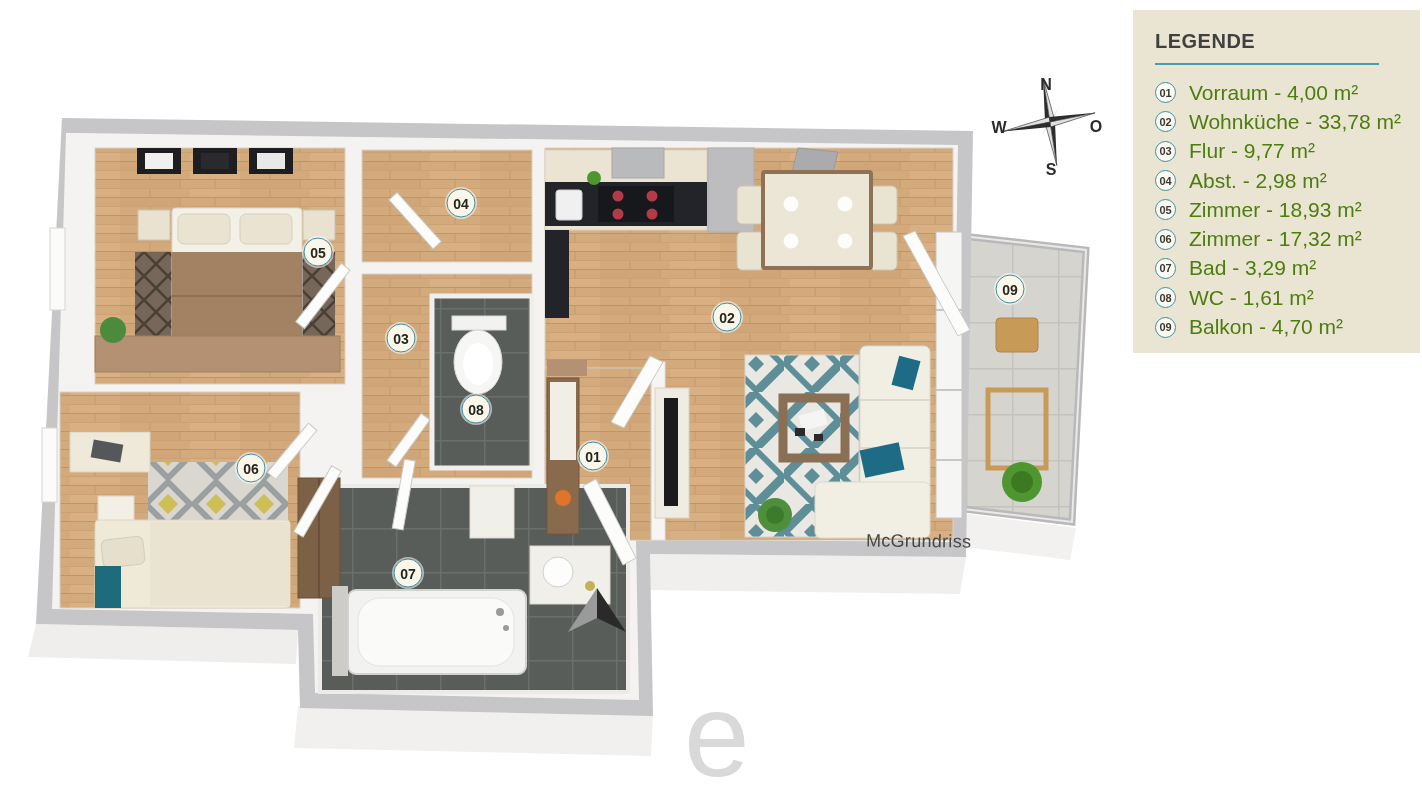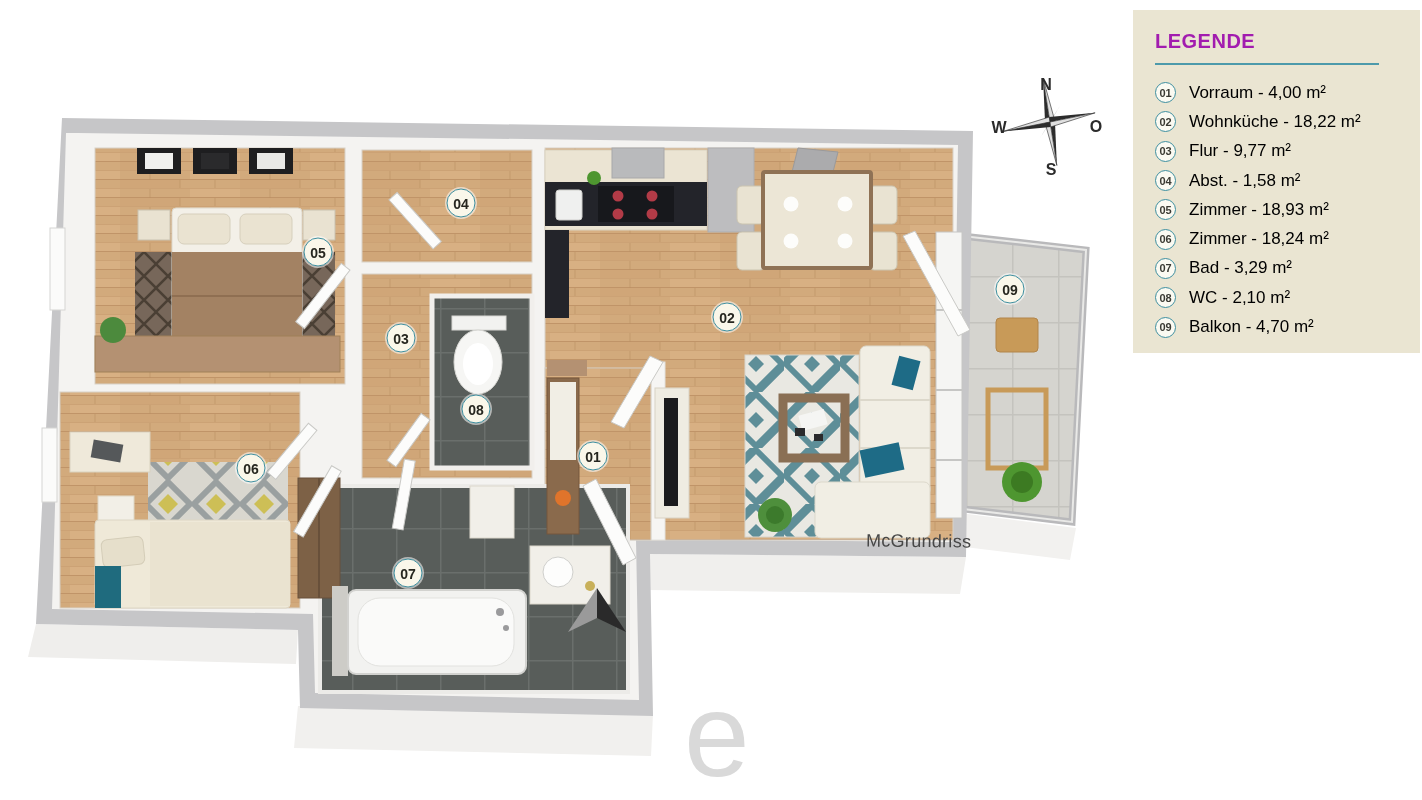--- a/index.html
+++ b/index.html
@@ -14,28 +14,28 @@
     font-size:14px;font-weight:bold;display:flex;align-items:center;justify-content:center;
     transform:translate(-50%,-50%);box-shadow:0 0 0 1.5px rgba(255,255,255,.55);}
 
   
   .compass-label{position:absolute;transform:translate(-50%,-50%);
     font-size:16px;font-weight:bold;color:#2b2b2b;}
 
   
   .legend{position:absolute;left:1133px;top:10px;width:287px;height:343px;
     background:#eae5d2;box-sizing:border-box;padding:20px 0 0 22px;}
-  .legend h2{margin:0;font-size:20px;font-weight:bold;color:#a21caf;letter-spacing:.5px;}
+  .legend h2{margin:0;font-size:20px;font-weight:bold;color:#404040;letter-spacing:.5px;}
   .legend .rule{width:224px;border-top:2px solid #4d9aab;margin-top:10px;}
   .legend ul{list-style:none;margin:13px 0 0 0;padding:0;}
   .legend li{display:flex;align-items:center;gap:13px;height:29.3px;}
   .legend .lbadge{width:21px;height:21px;border-radius:50%;flex:0 0 21px;
     background:#fbfaf2;border:1.5px solid #3e8fa0;color:#3a3a33;
     font-size:11px;font-weight:bold;display:flex;align-items:center;justify-content:center;box-sizing:border-box;}
-  .legend .llabel{font-size:17px;color:#000000;}
+  .legend .llabel{font-size:21px;color:#4d7c0f;}
 
   .wallmark{position:absolute;left:866px;top:531px;font-size:18px;color:#474747;
     transform:rotate(.6deg);letter-spacing:.3px;}
   .bigmark{position:absolute;left:684px;top:676px;font-size:118px;color:#d9d9d9;line-height:1;}
 </style>
 </head>
 <body>
 
 <div class="stage">
 
@@ -272,45 +272,45 @@
   <aside class="legend">
     <h2>LEGENDE</h2>
     <div class="rule"></div>
     <ul>
       <li>
         <span class="lbadge">01</span>
         <span class="llabel">Vorraum - 4,00 m²</span>
       </li>
       <li>
         <span class="lbadge">02</span>
-        <span class="llabel">Wohnküche - 18,22 m²</span>
+        <span class="llabel">Wohnküche - 33,78 m²</span>
       </li>
       <li>
         <span class="lbadge">03</span>
         <span class="llabel">Flur - 9,77 m²</span>
       </li>
       <li>
         <span class="lbadge">04</span>
-        <span class="llabel">Abst. - 1,58 m²</span>
+        <span class="llabel">Abst. - 2,98 m²</span>
       </li>
       <li>
         <span class="lbadge">05</span>
         <span class="llabel">Zimmer - 18,93 m²</span>
       </li>
       <li>
         <span class="lbadge">06</span>
-        <span class="llabel">Zimmer - 18,24 m²</span>
+        <span class="llabel">Zimmer - 17,32 m²</span>
       </li>
       <li>
         <span class="lbadge">07</span>
         <span class="llabel">Bad - 3,29 m²</span>
       </li>
       <li>
         <span class="lbadge">08</span>
-        <span class="llabel">WC - 2,10 m²</span>
+        <span class="llabel">WC - 1,61 m²</span>
       </li>
       <li>
         <span class="lbadge">09</span>
         <span class="llabel">Balkon - 4,70 m²</span>
       </li>
     </ul>
   </aside>
 </div>
 
 </body></html>

